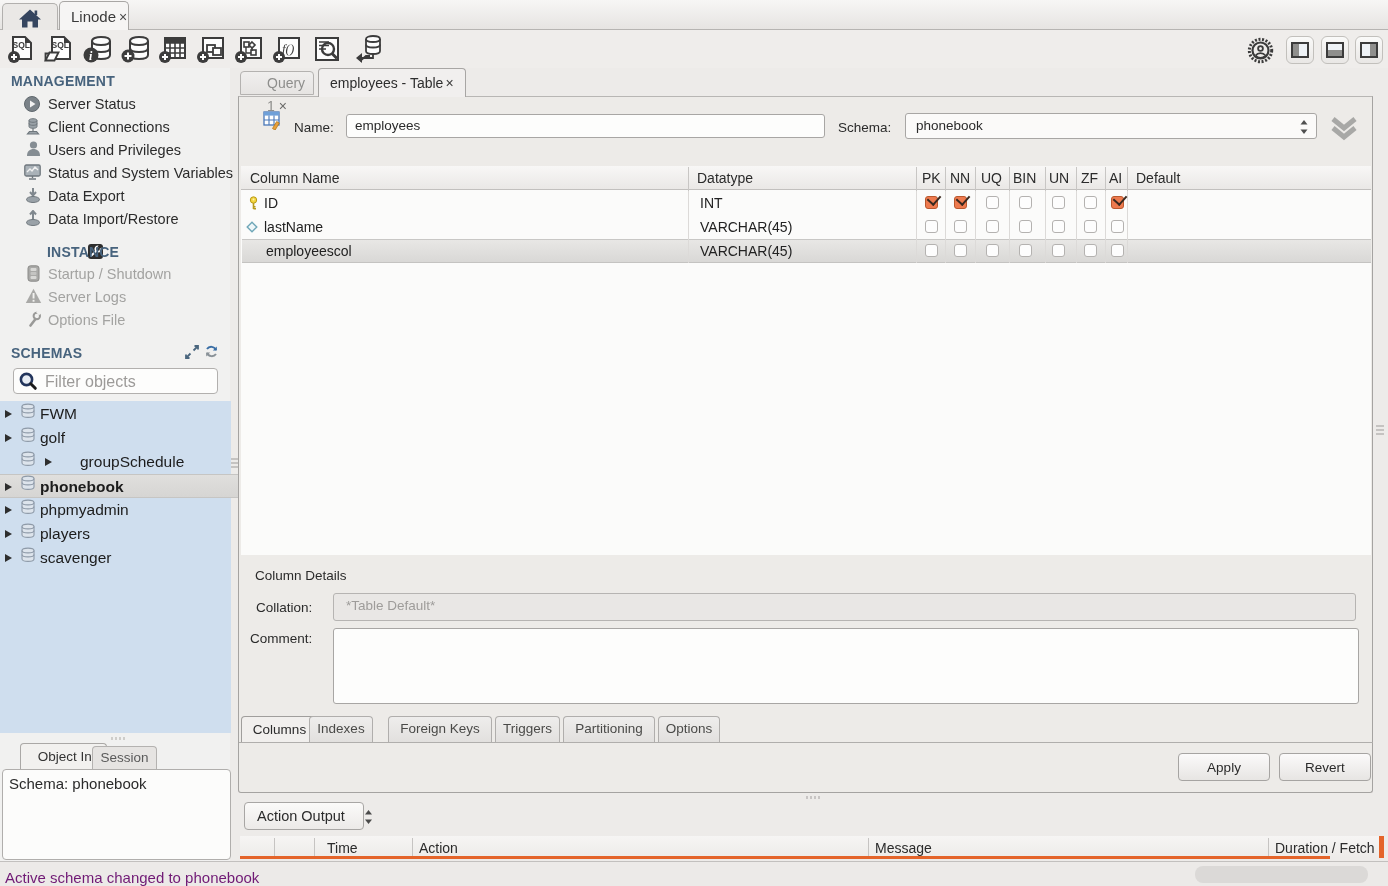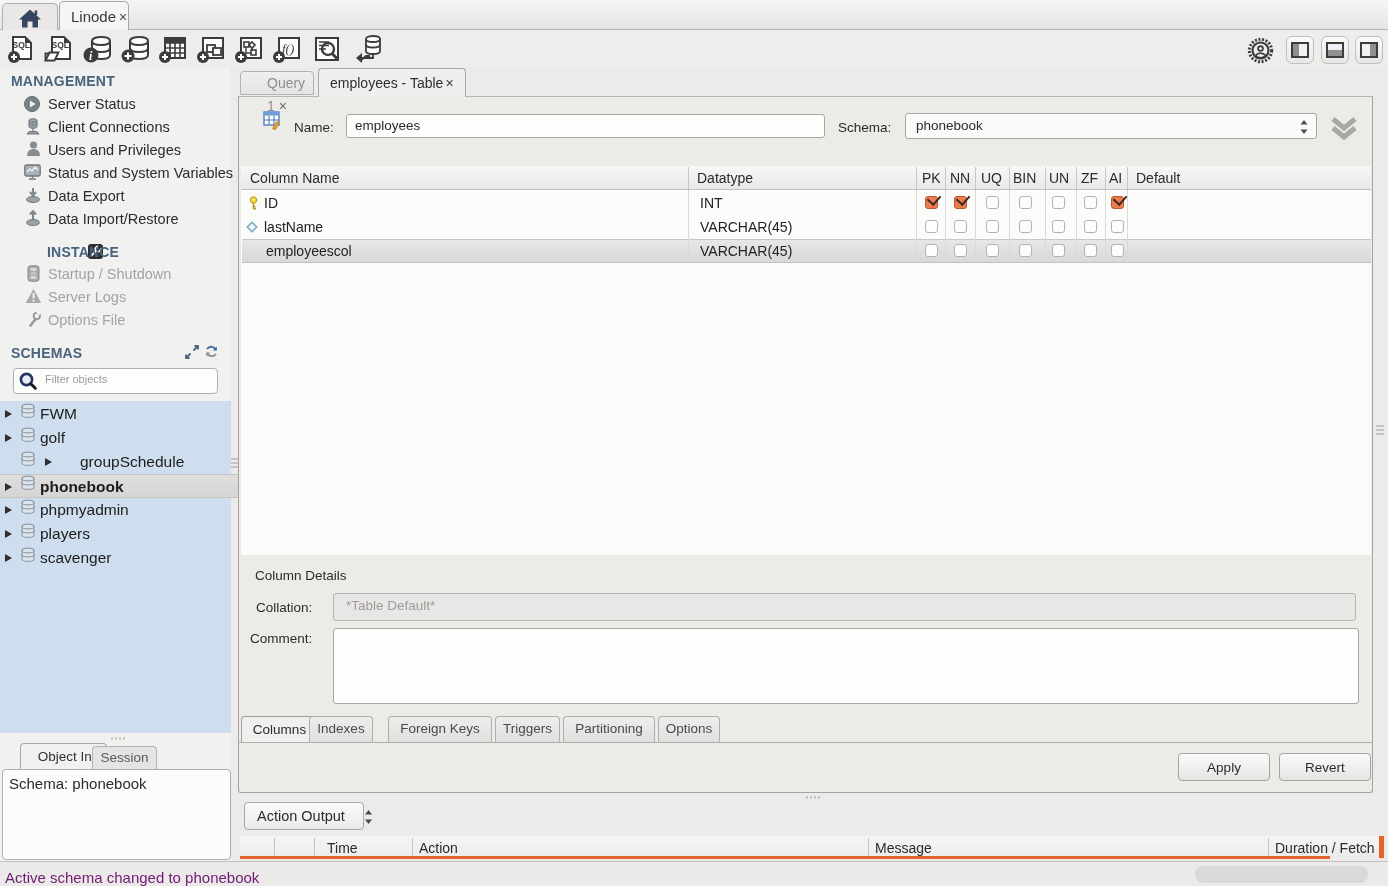--- a/index.html
+++ b/index.html
@@ -17,21 +17,21 @@
 .panelbtn .pi { position:absolute; left:4px; top:5px; width:18px; height:16px; border:2px solid #3c3c3c; background:#eef2f6; }
 .panelbtn .fill { position:absolute; background:#8f8f8d; }
 
 #sidebar { left:0; top:68px; width:230px; height:818px; background:#f1f1f0; }
 .sitem { overflow:hidden; }
 .shead { font-weight:bold; font-size:14px; color:#47637d; letter-spacing:0.2px; }
 .sitem { font-size:14.5px; color:#2b2b2b; white-space:nowrap; }
 .sitem.gray { color:#a3a3a1; }
 
 #filterbox { left:13px; top:368px; width:205px; height:26px; background:#fdfdfc; border:1px solid #b2b0ae; border-radius:4px; }
-#filterbox span { position:absolute; left:31px; top:4px; font-size:11px; color:#9c9a98; }
+#filterbox span { position:absolute; left:31px; top:4px; font-size:16px; color:#9c9a98; }
 
 #schemalist { left:0; top:401px; width:231px; height:332px; background:#cfdeee; }
 .srow { left:0; width:277px; height:24px;padding-left:28px; }
 .srow .tri { position:absolute; left:5px; top:8px; width:0; height:0; border-left:7px solid #2e2e2e; border-top:4.5px solid transparent; border-bottom:4.5px solid transparent; }
 .srow .nm { position:absolute; left:40px; top:3px; font-size:15.5px; color:#1c1c1c; }
 #selrow { background:linear-gradient(#e0dfdd,#d6d5d3); border-top:1px solid #c6c5c3; border-bottom:1px solid #c6c5c3; }
 
 #oitab { left:20px; top:743px; width:87px; height:26px; background:#f2f1ef; border:1px solid #aaa8a6; border-bottom:none; border-radius:4px 4px 0 0; font-size:13.5px; color:#333; text-align:center; line-height:25px;padding-left:14px; }
 #sestab { left:92px; top:746px; width:65px; height:23px; background:#e6e4e2; border:1px solid #b4b2b0; border-bottom:none; border-radius:4px 4px 0 0; font-size:13.5px; color:#5a5a5a; text-align:center; line-height:22px; }
 #oibox { left:2px; top:769px; width:229px; height:91px; background:#fcfcfb; border:1px solid #b0aeac; border-radius:4px; font-size:15px; padding:5px 0 0 6px; }

